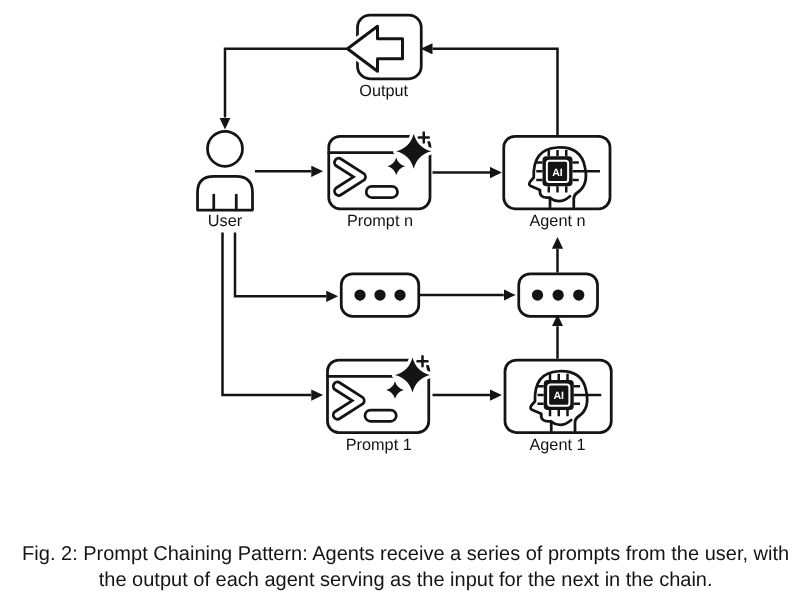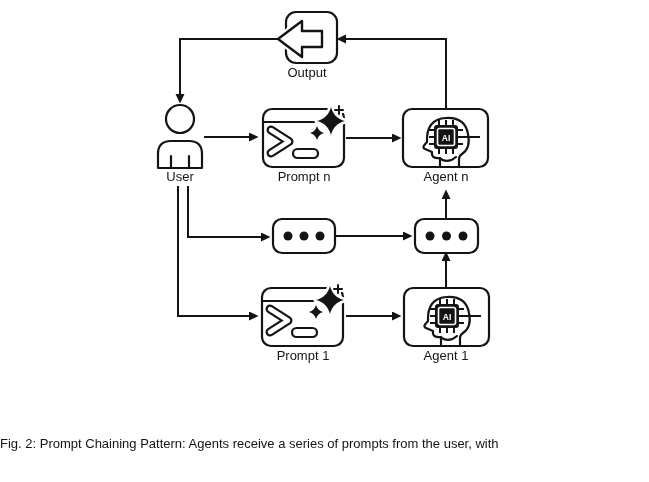--- a/index.html
+++ b/index.html
@@ -16,22 +16,22 @@
   .plus{fill:none;stroke:#141414;stroke-width:2;stroke-linecap:round;}
   .chev-outer{fill:none;stroke:#141414;stroke-width:9;stroke-linecap:round;stroke-linejoin:round;}
   .chev-inner{fill:none;stroke:#ffffff;stroke-width:4.5;stroke-linecap:round;stroke-linejoin:round;}
   .pillr{fill:#ffffff;stroke:#141414;stroke-width:2.2;}
   .dot{fill:#141414;stroke:none;}
   .lbl{font-family:"Liberation Sans",sans-serif;font-size:13px;fill:#141414;text-anchor:middle;}
   .chip-txt{font-family:"Liberation Sans",sans-serif;font-size:8.5px;font-weight:bold;
             fill:#ffffff;text-anchor:middle;}
   .arrow-glyph{fill:#ffffff;stroke:#141414;stroke-width:2.4;stroke-linejoin:round;}
   .arrow-glyph-halo{fill:#ffffff;stroke:#ffffff;stroke-width:7;stroke-linejoin:round;}
-  .caption{position:absolute;left:0;right:0;top:433px;
-           font-size:13px;line-height:21px;color:#141414;}
+  .caption{position:absolute;left:0;right:0;top:433px;text-align:center;
+           font-size:16px;line-height:21px;color:#141414;}
 </style>
 </head>
 <body>
 
 <div class="page">
 
 <svg width="649" height="482" viewBox="0 0 649 482">
   <defs>
     <marker id="ah" markerWidth="11" markerHeight="10" refX="0" refY="4.5" orient="auto" markerUnits="userSpaceOnUse">
       <path d="M0,0 L9.5,4.5 L0,9 Z" fill="#141414"></path>
@@ -175,15 +175,16 @@
   <text class="lbl" x="307" y="77">Output</text>
   <text class="lbl" x="180" y="181">User</text>
   <text class="lbl" x="304" y="181">Prompt n</text>
   <text class="lbl" x="446" y="181">Agent n</text>
   <text class="lbl" x="303" y="360">Prompt 1</text>
   <text class="lbl" x="446" y="360">Agent 1</text>
 </svg>
 
 <div class="caption">
   <div>Fig. 2: Prompt Chaining Pattern: Agents receive a series of prompts from the user, with</div>
+  <div>the output of each agent serving as the input for the next in the chain.</div>
 </div>
 
 </div>
 
 </body></html>

